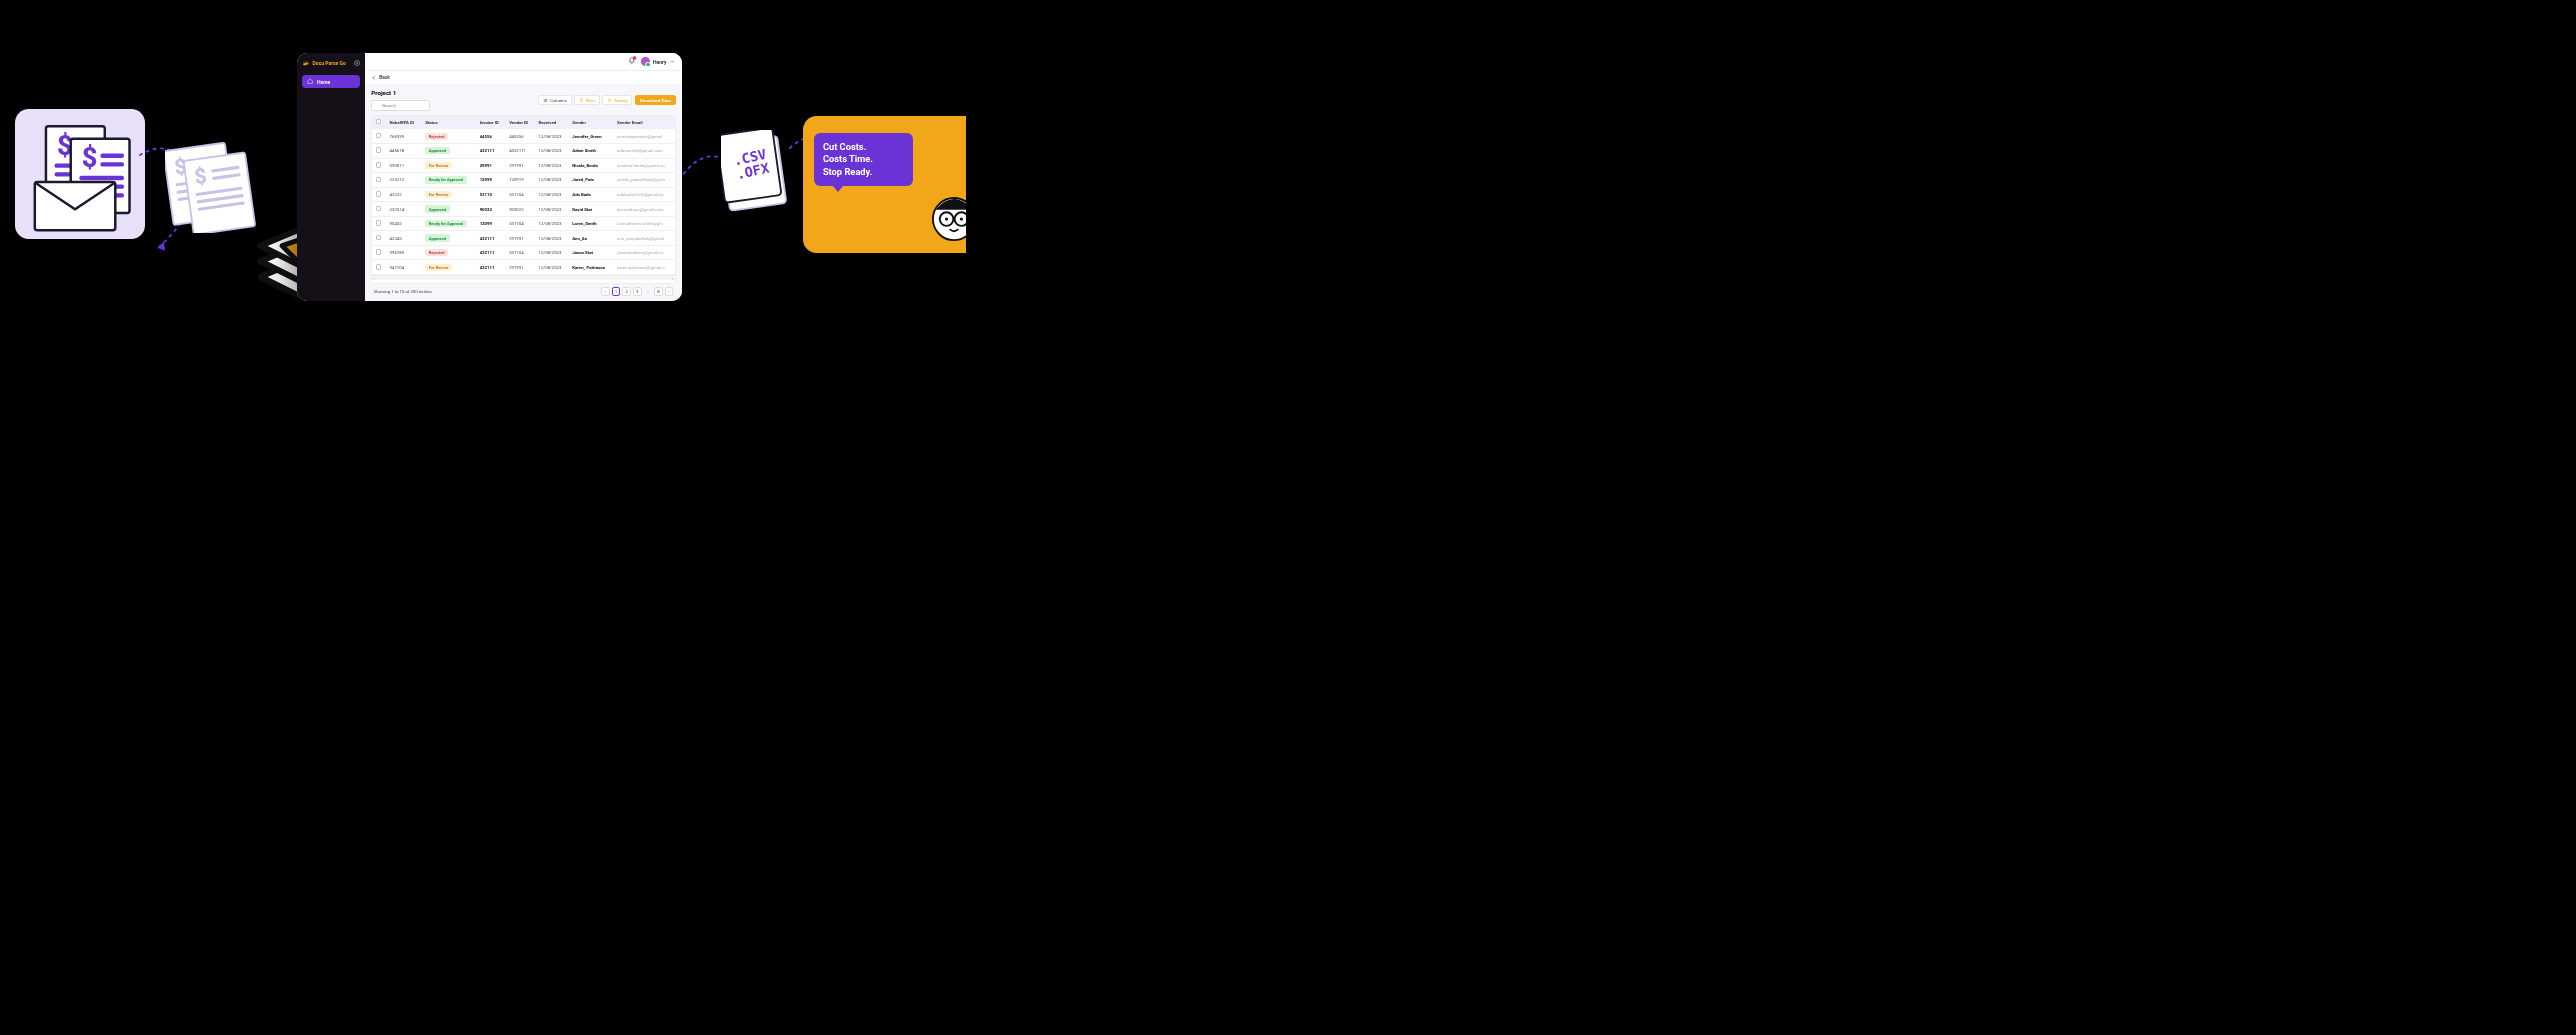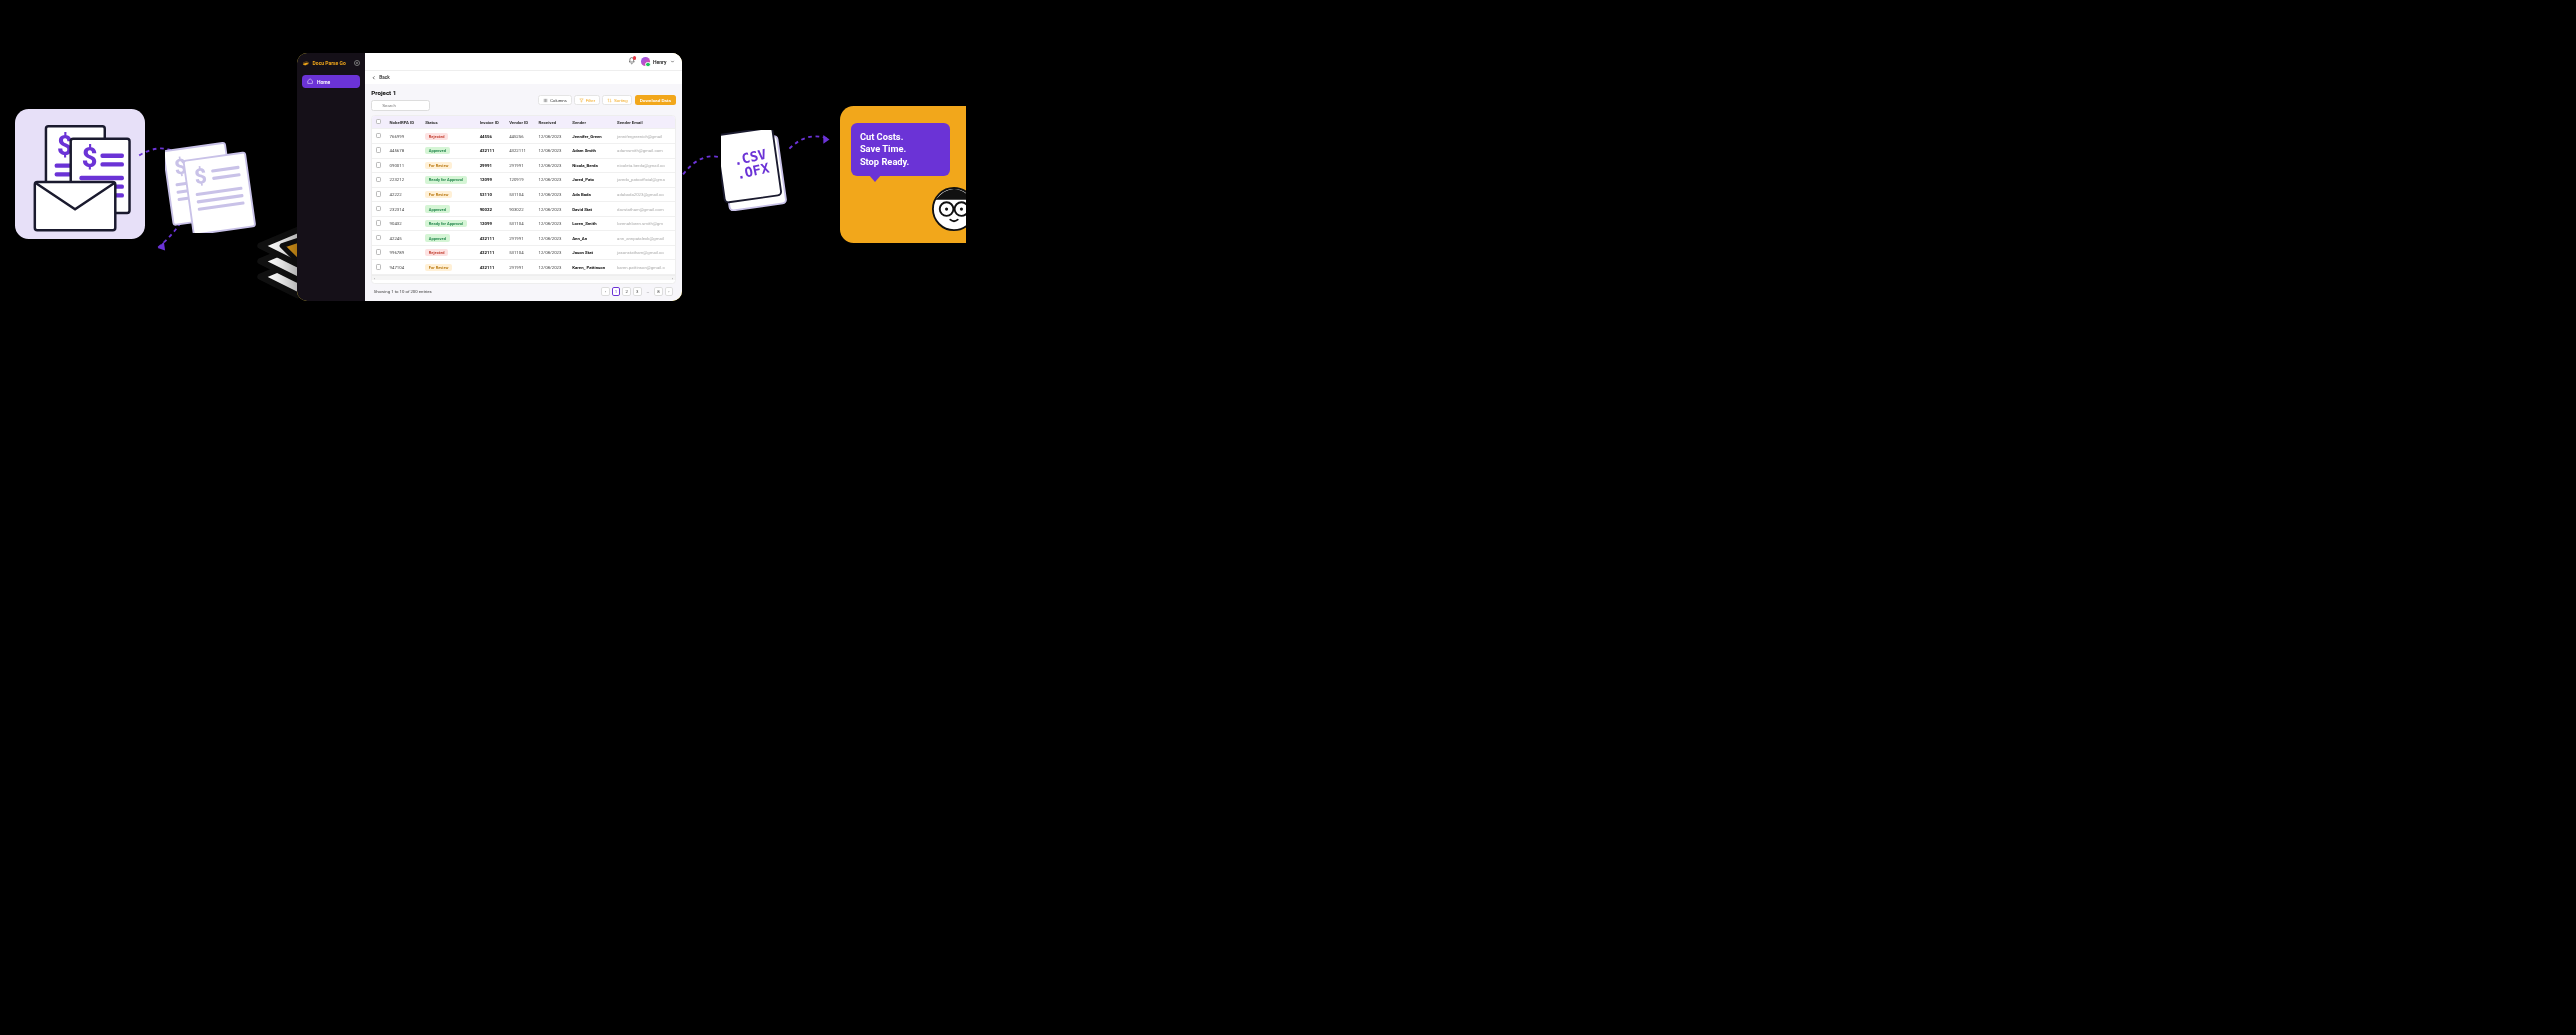--- a/index.html
+++ b/index.html
@@ -17,22 +17,22 @@
     position: absolute;
     left: 15px; top: 109px;
     width: 130px; height: 130px;
     background: #E7E0F8;
     border-radius: 13.7px;
   }
 
   
   .tile-right {
     position: absolute;
-    right: 0; top: 106px;
-    width: 126px; height: 137px;
+    right: 0; top: 116px;
+    width: 163px; height: 137px;
     background: #F2A71B;
     border-top-left-radius: 13.7px;
     border-bottom-left-radius: 13.7px;
     overflow: hidden;
   }
   .bubble {
     position: absolute;
     left: 11.2px; top: 17.4px;
     width: 99px;
     background: #6B33D6;
@@ -537,21 +537,21 @@
 </div>
 
 <svg class="arrow" style="left:786px; top:124px;" width="50" height="37" viewBox="0 0 80 60">
   <path d="M5 40 Q 35 10 70 25" fill="none" stroke="#6B33D6" stroke-width="3" stroke-dasharray="6 6"></path>
   <polygon points="70,25 60,18 60,32" fill="#6B33D6"></polygon>
 </svg>
 
 <div class="tile-right">
   <div class="bubble">
     <div>Cut Costs.</div>
-    <div>Save Time.</div>
+    <div>Costs Time.</div>
     <div>Stop Ready.</div>
   </div>
   <svg class="person-head" viewBox="0 0 100 100">
     <circle cx="50" cy="55" r="34" fill="#fff" stroke="#111" stroke-width="3"></circle>
     <path d="M20 40 Q50 5 80 40" fill="#111"></path>
     <circle cx="38" cy="55" r="11" fill="none" stroke="#111" stroke-width="3"></circle>
     <circle cx="62" cy="55" r="11" fill="none" stroke="#111" stroke-width="3"></circle>
     <line x1="49" y1="55" x2="51" y2="55" stroke="#111" stroke-width="3"></line>
     <circle cx="38" cy="55" r="2.5" fill="#111"></circle>
     <circle cx="62" cy="55" r="2.5" fill="#111"></circle>

